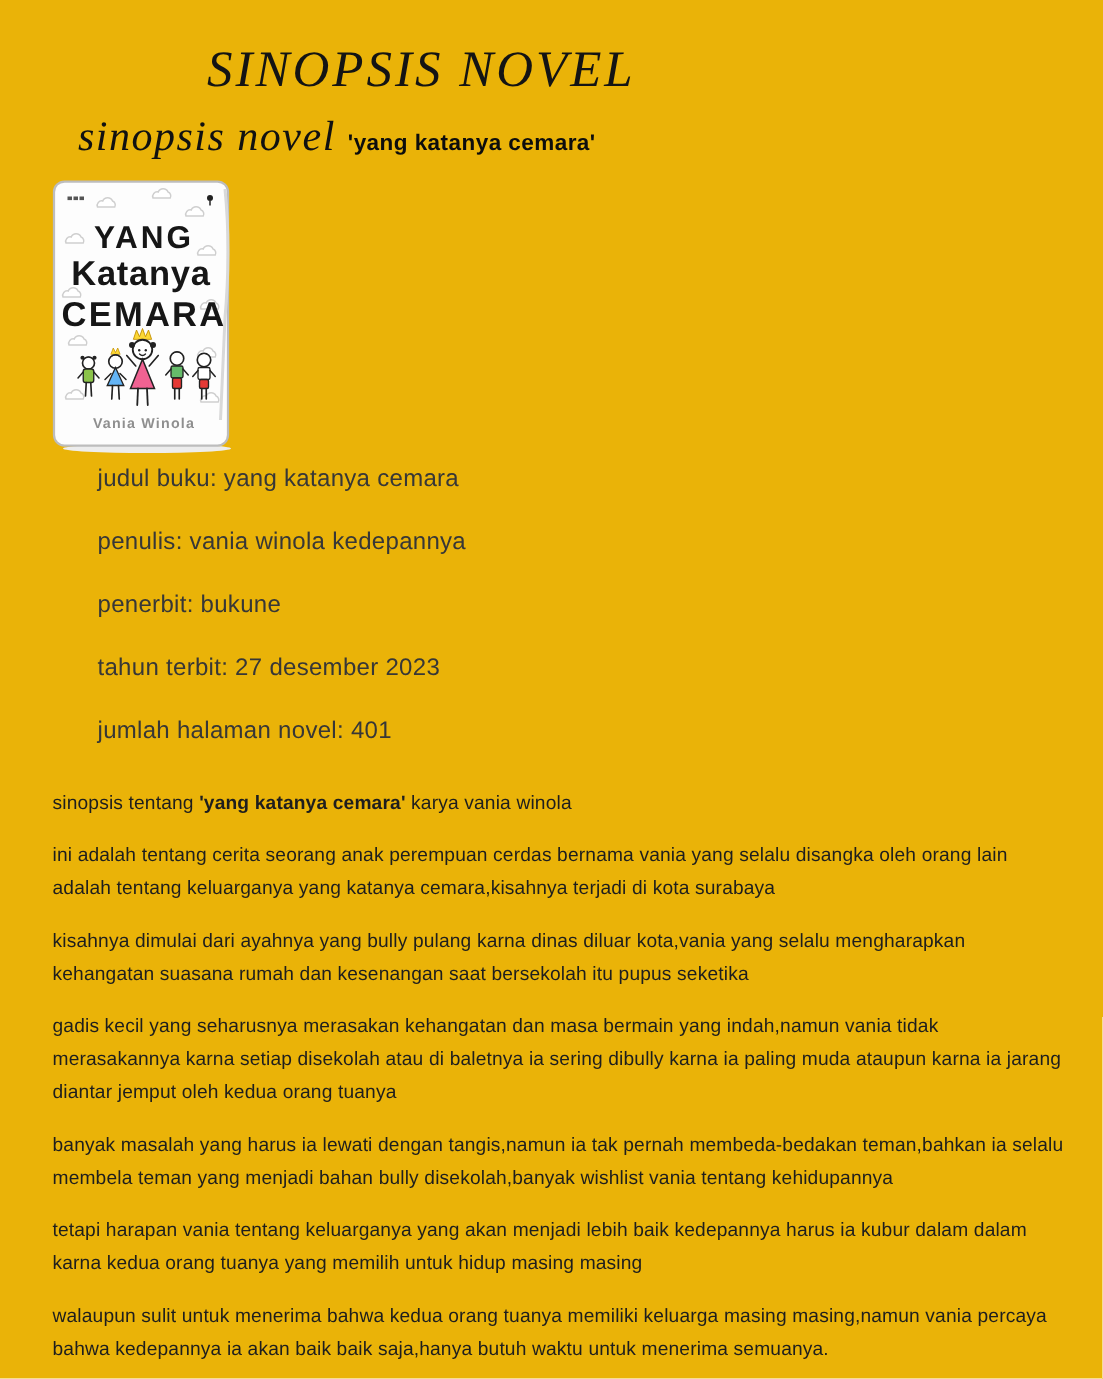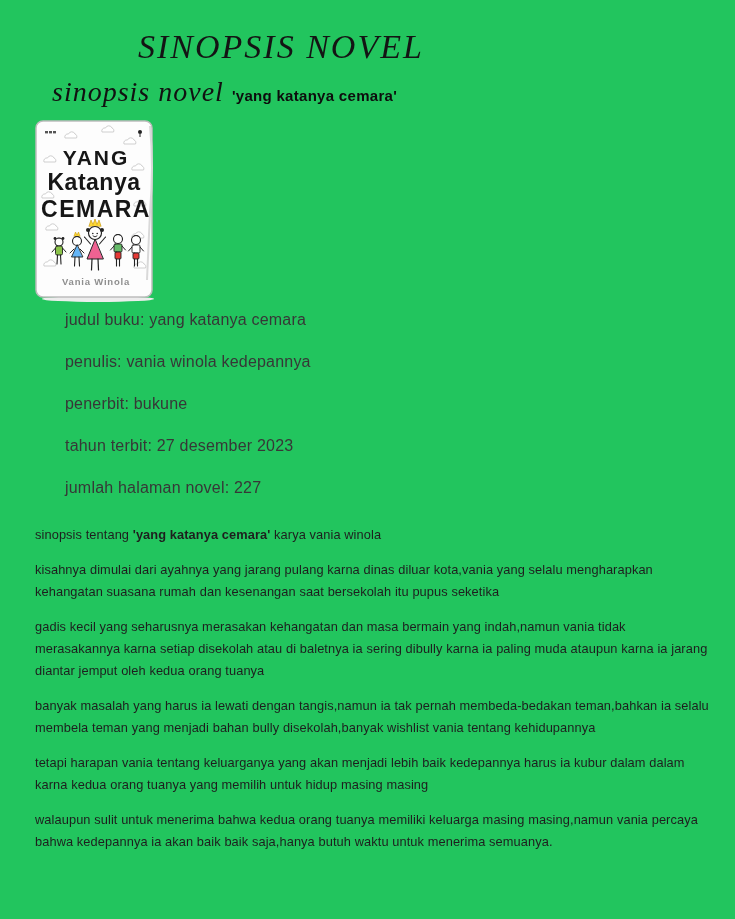--- a/index.html
+++ b/index.html
@@ -2,21 +2,21 @@
 <html><head>
 <meta charset="utf-8">
 <title>Sinopsis Novel</title>
 <style>
   * { box-sizing: border-box; }
   html, body { margin: 0; padding: 0; background: #ffffff; }
   .page {
     position: relative;
     width: 735px;
     height: 919px;
-    background: #22c55e;
+    background: #eab308;
     overflow: hidden;
     font-family: "Liberation Sans", sans-serif;
     color: #1f1f1f;
   }
 
   
   .main-title {
     position: absolute;
     top: 28px;
     left: 138px;
@@ -203,25 +203,26 @@
 
       <text x="64" y="167" text-anchor="middle" font-family="Liberation Sans, sans-serif" font-weight="bold" font-size="9.5" letter-spacing="0.8" fill="#8f8f8f">Vania Winola</text>
     </svg>
   </div>
 
   <div class="details">
     <div class="detail-line">judul buku: yang katanya cemara</div>
     <div class="detail-line">penulis: vania winola kedepannya</div>
     <div class="detail-line">penerbit: bukune</div>
     <div class="detail-line">tahun terbit: 27 desember 2023</div>
-    <div class="detail-line">jumlah halaman novel: 227</div>
+    <div class="detail-line">jumlah halaman novel: 401</div>
   </div>
 
   <div class="synopsis">
     <p><span>sinopsis tentang </span><span class="intro-bold">'yang katanya cemara'</span><span> karya vania winola</span></p>
-    <p>kisahnya dimulai dari ayahnya yang jarang pulang karna dinas diluar kota,vania yang selalu mengharapkan kehangatan suasana rumah dan kesenangan saat bersekolah itu pupus seketika</p>
+    <p>ini adalah tentang cerita seorang anak perempuan cerdas  bernama vania yang selalu disangka oleh orang lain adalah tentang keluarganya yang katanya cemara,kisahnya terjadi di kota surabaya</p>
+    <p>kisahnya dimulai dari ayahnya yang bully pulang karna dinas diluar kota,vania yang selalu mengharapkan kehangatan suasana rumah dan kesenangan saat bersekolah itu pupus seketika</p>
     <p>gadis kecil yang seharusnya merasakan kehangatan dan masa bermain yang indah,namun vania tidak merasakannya karna setiap disekolah atau di baletnya ia sering dibully karna ia paling muda ataupun karna ia jarang diantar jemput oleh kedua orang tuanya</p>
     <p>banyak masalah yang harus ia lewati dengan tangis,namun ia tak pernah membeda-bedakan teman,bahkan ia selalu membela teman yang menjadi bahan bully disekolah,banyak wishlist vania tentang kehidupannya</p>
     <p>tetapi harapan vania tentang keluarganya yang akan menjadi lebih baik kedepannya harus ia kubur dalam dalam karna kedua orang tuanya yang memilih untuk hidup masing masing</p>
     <p>walaupun sulit untuk menerima bahwa kedua orang tuanya memiliki keluarga masing masing,namun vania percaya  bahwa kedepannya ia akan baik baik saja,hanya butuh waktu untuk menerima semuanya.</p>
   </div>
 
 </div>
 
 </body></html>

